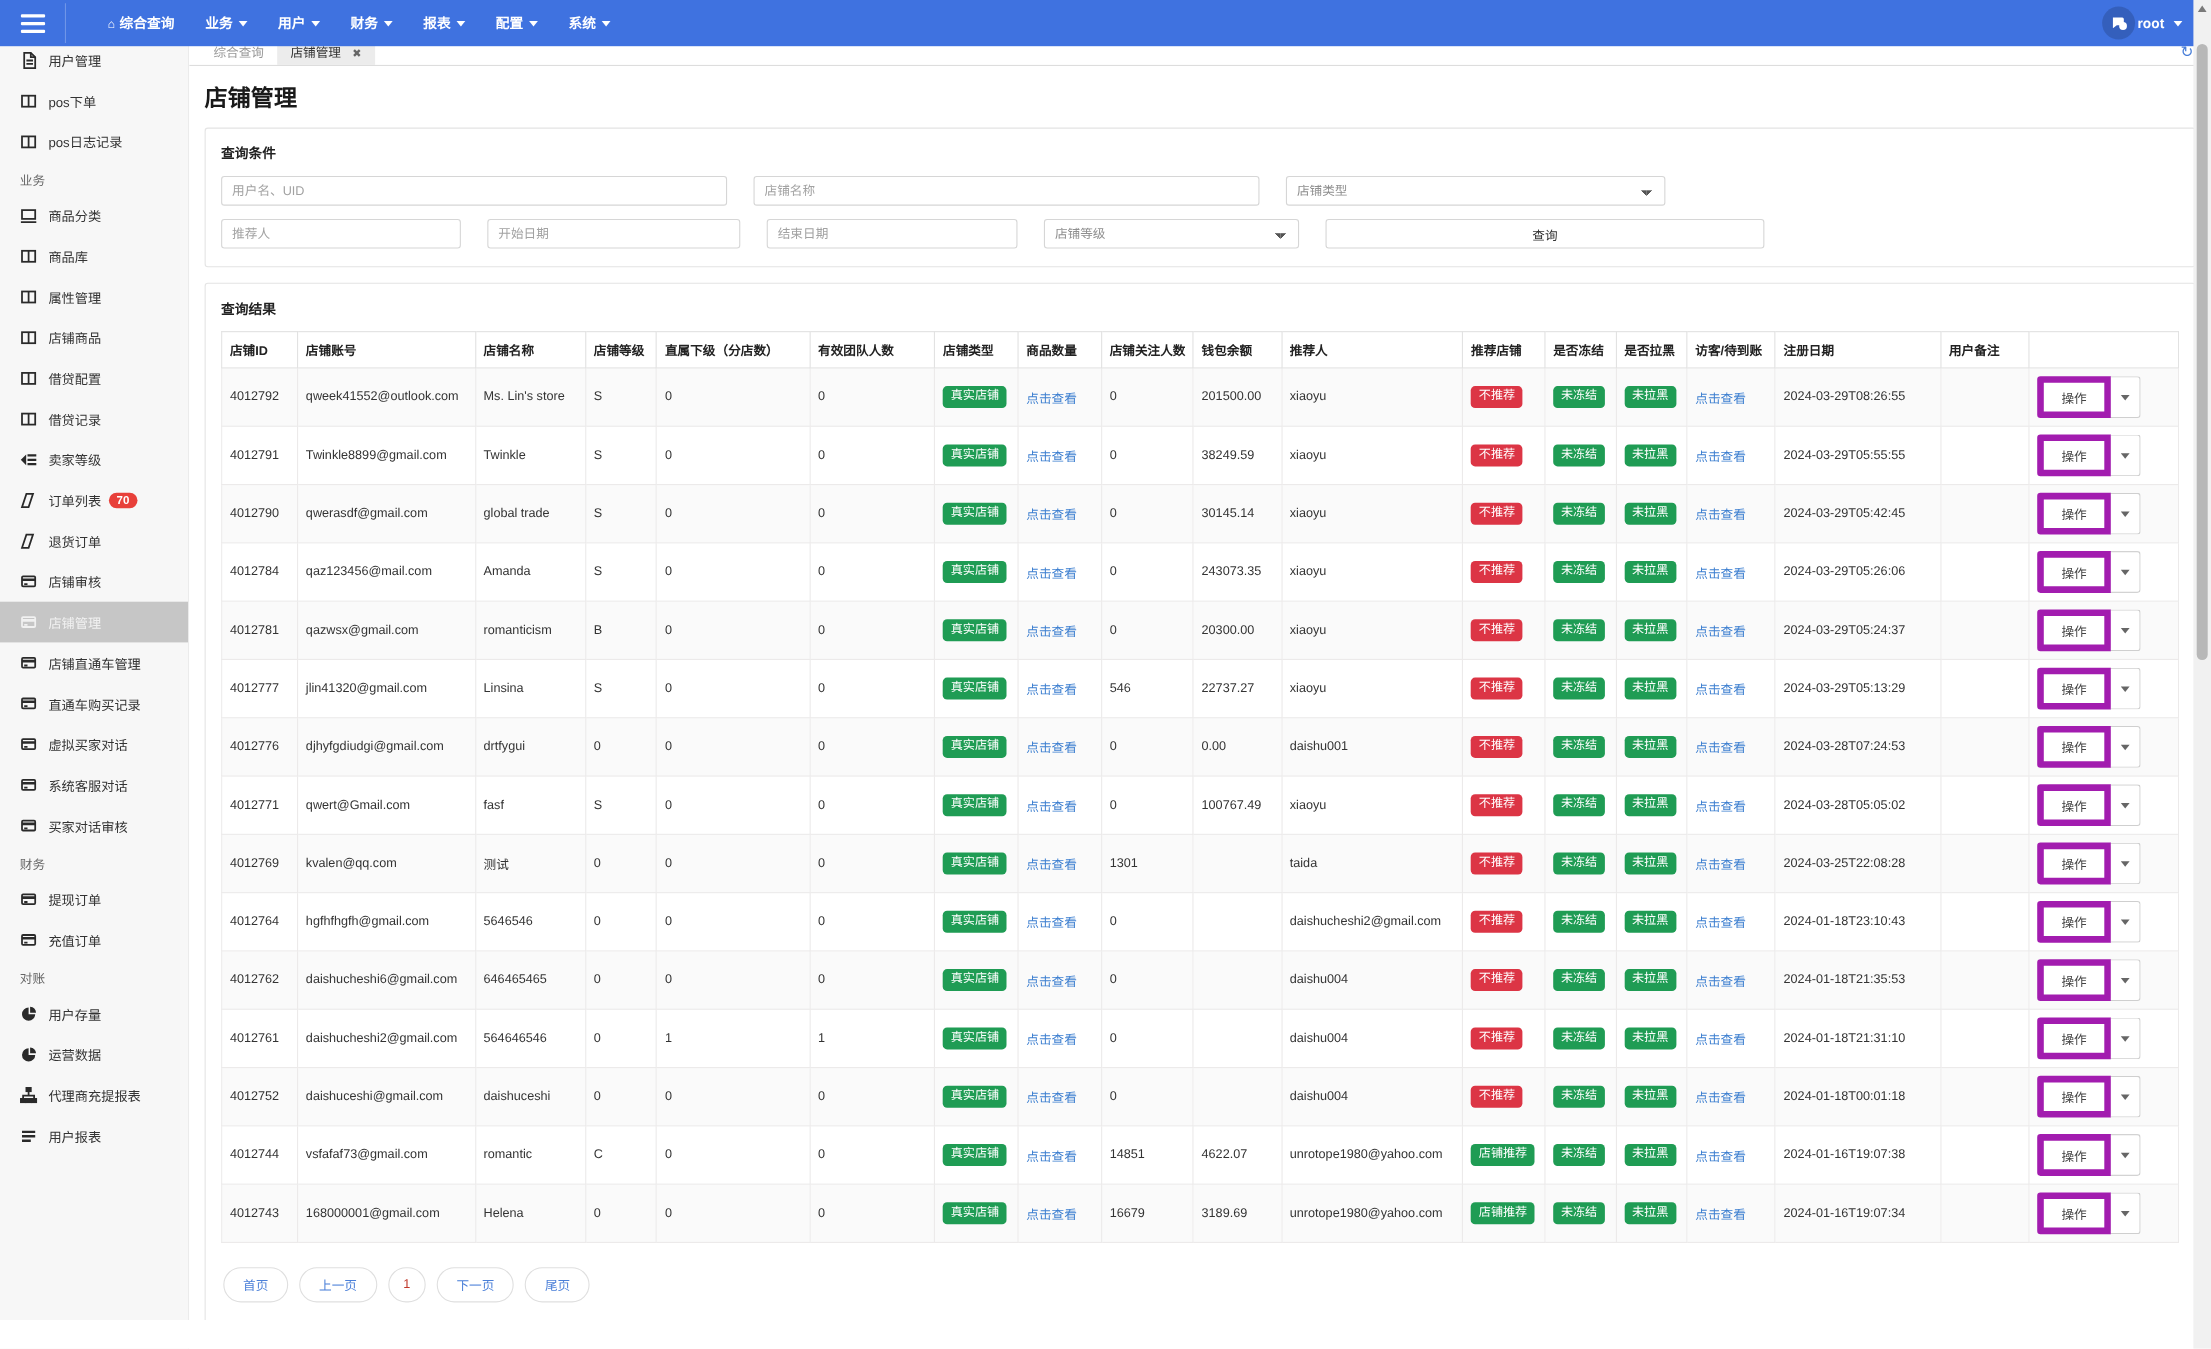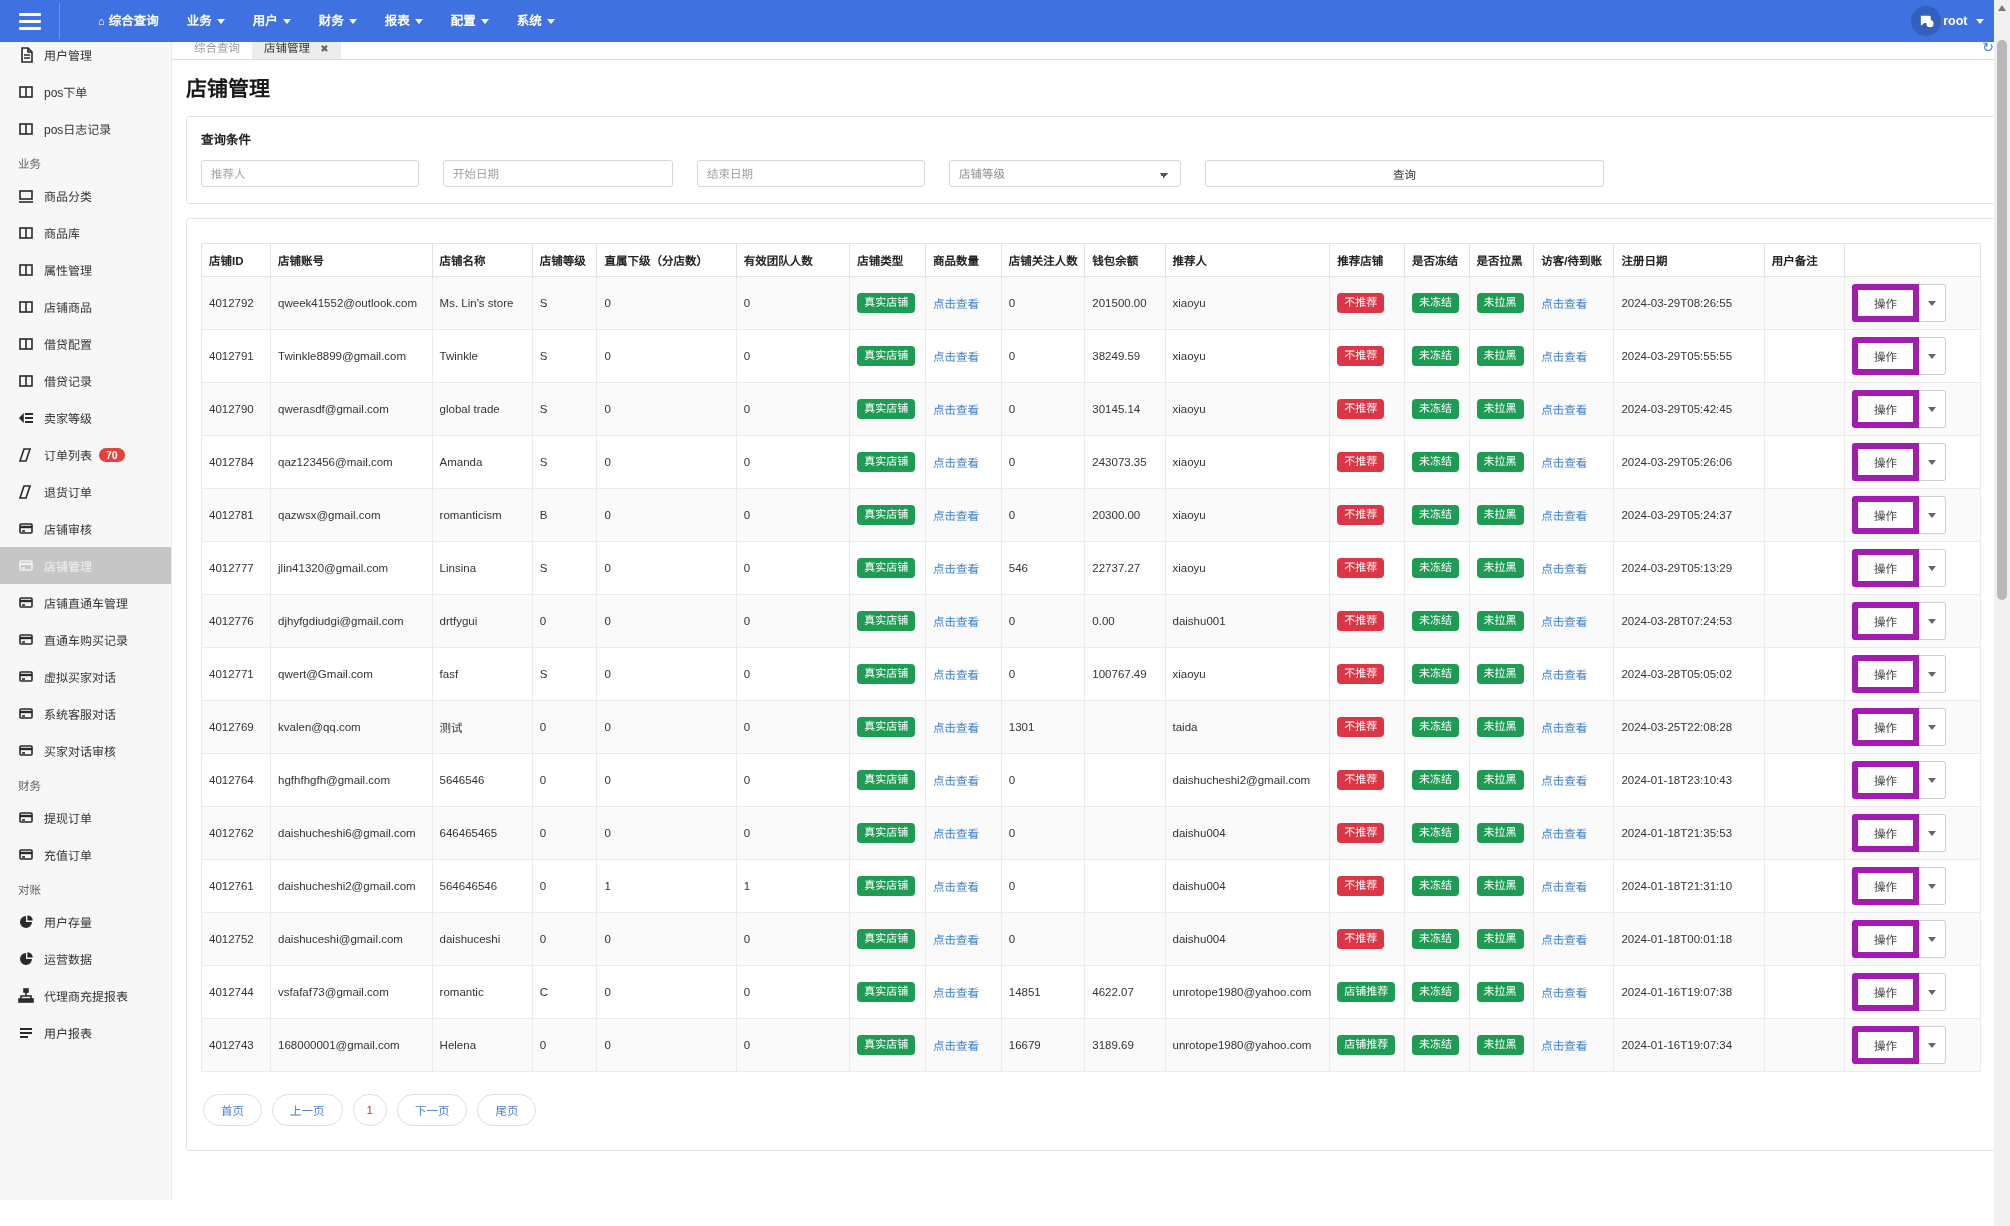--- a/index.html
+++ b/index.html
@@ -457,30 +457,36 @@
       <span>店铺管理</span>
       <span class="x">✖</span>
     </div>
     <div class="refresh-icon">↻</div>
   </div>
 
   <div class="page-title">店铺管理</div>
 
   <div class="panel">
     <div class="panel-title">查询条件</div>
+    <div class="filter-row">
+      <input class="fld w-a" type="text" placeholder="用户名、UID" style="">
+      <input class="fld w-b" type="text" placeholder="店铺名称" style="">
+      <select class="fld w-c" id="shoptype-select"><option value="店铺类型">店铺类型</option></select>
+    </div>
     <div class="filter-row2">
       <input class="fld w-d" type="text" placeholder="推荐人" style="">
       <input class="fld w-e" type="text" placeholder="开始日期" style="">
       <input class="fld w-f" type="text" placeholder="结束日期" style="">
       <select class="fld w-g" id="shoplevel-select"><option value="店铺等级">店铺等级</option></select>
       <button class="btn-query">查询</button>
     </div>
   </div>
 
   <div class="panel" style="margin-top:14px;">
+    <div class="panel-title">查询结果</div>
     <div class="tbl-wrap">
       <table class="grid">
         <colgroup>
           <col style="width:62px">
             <col style="width:145px">
             <col style="width:90px">
             <col style="width:58px">
           <col style="width:125px">
             <col style="width:102px">
             <col style="width:68px">

